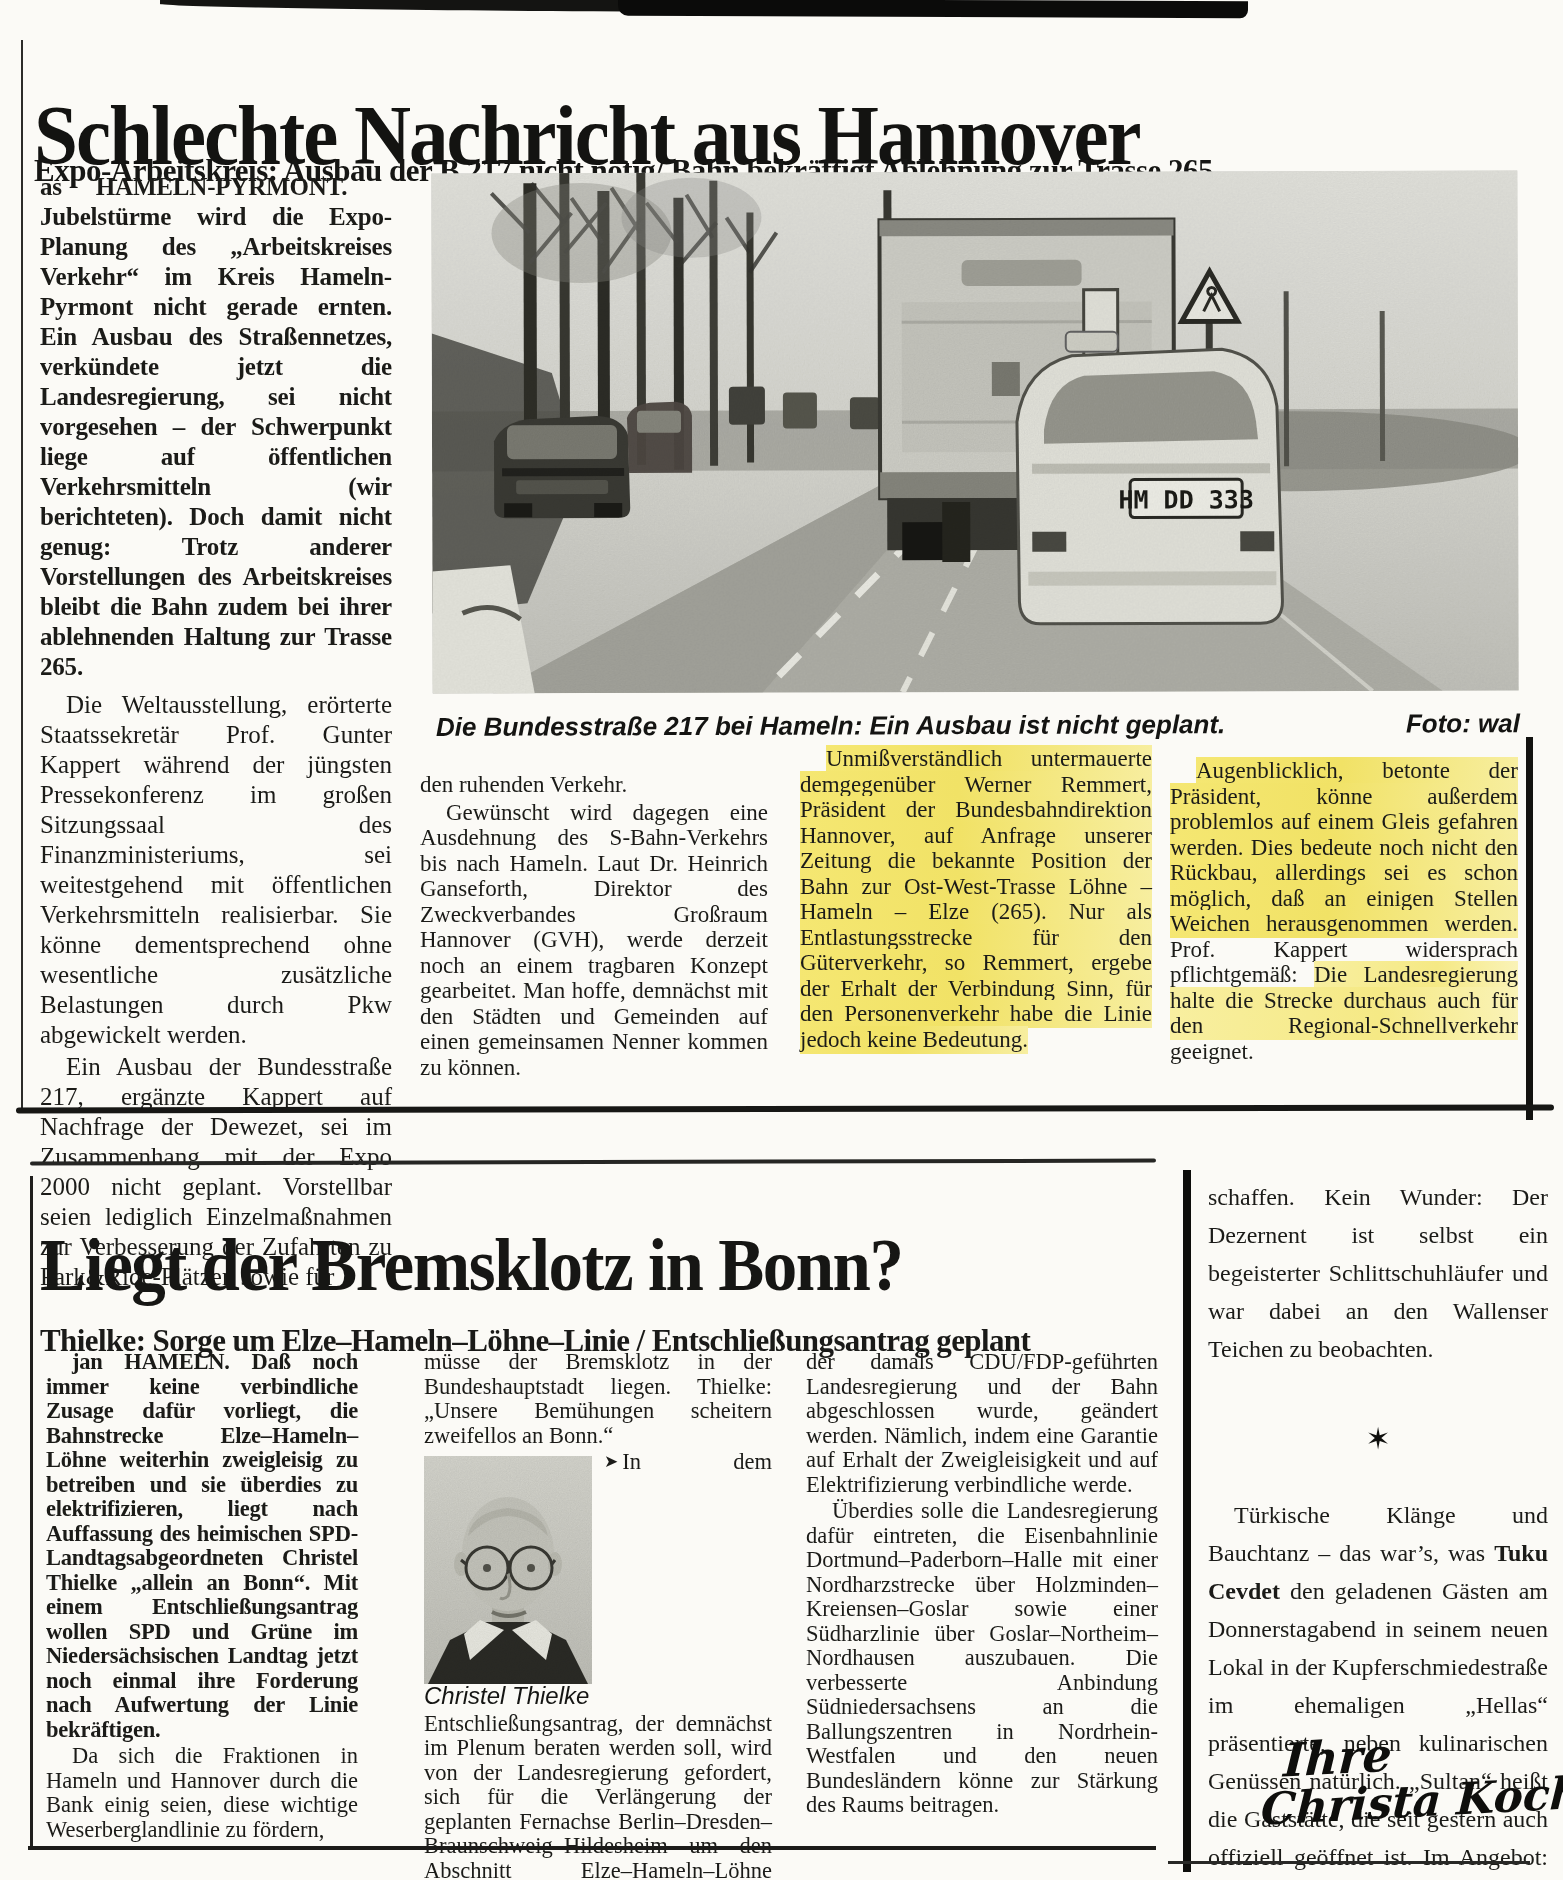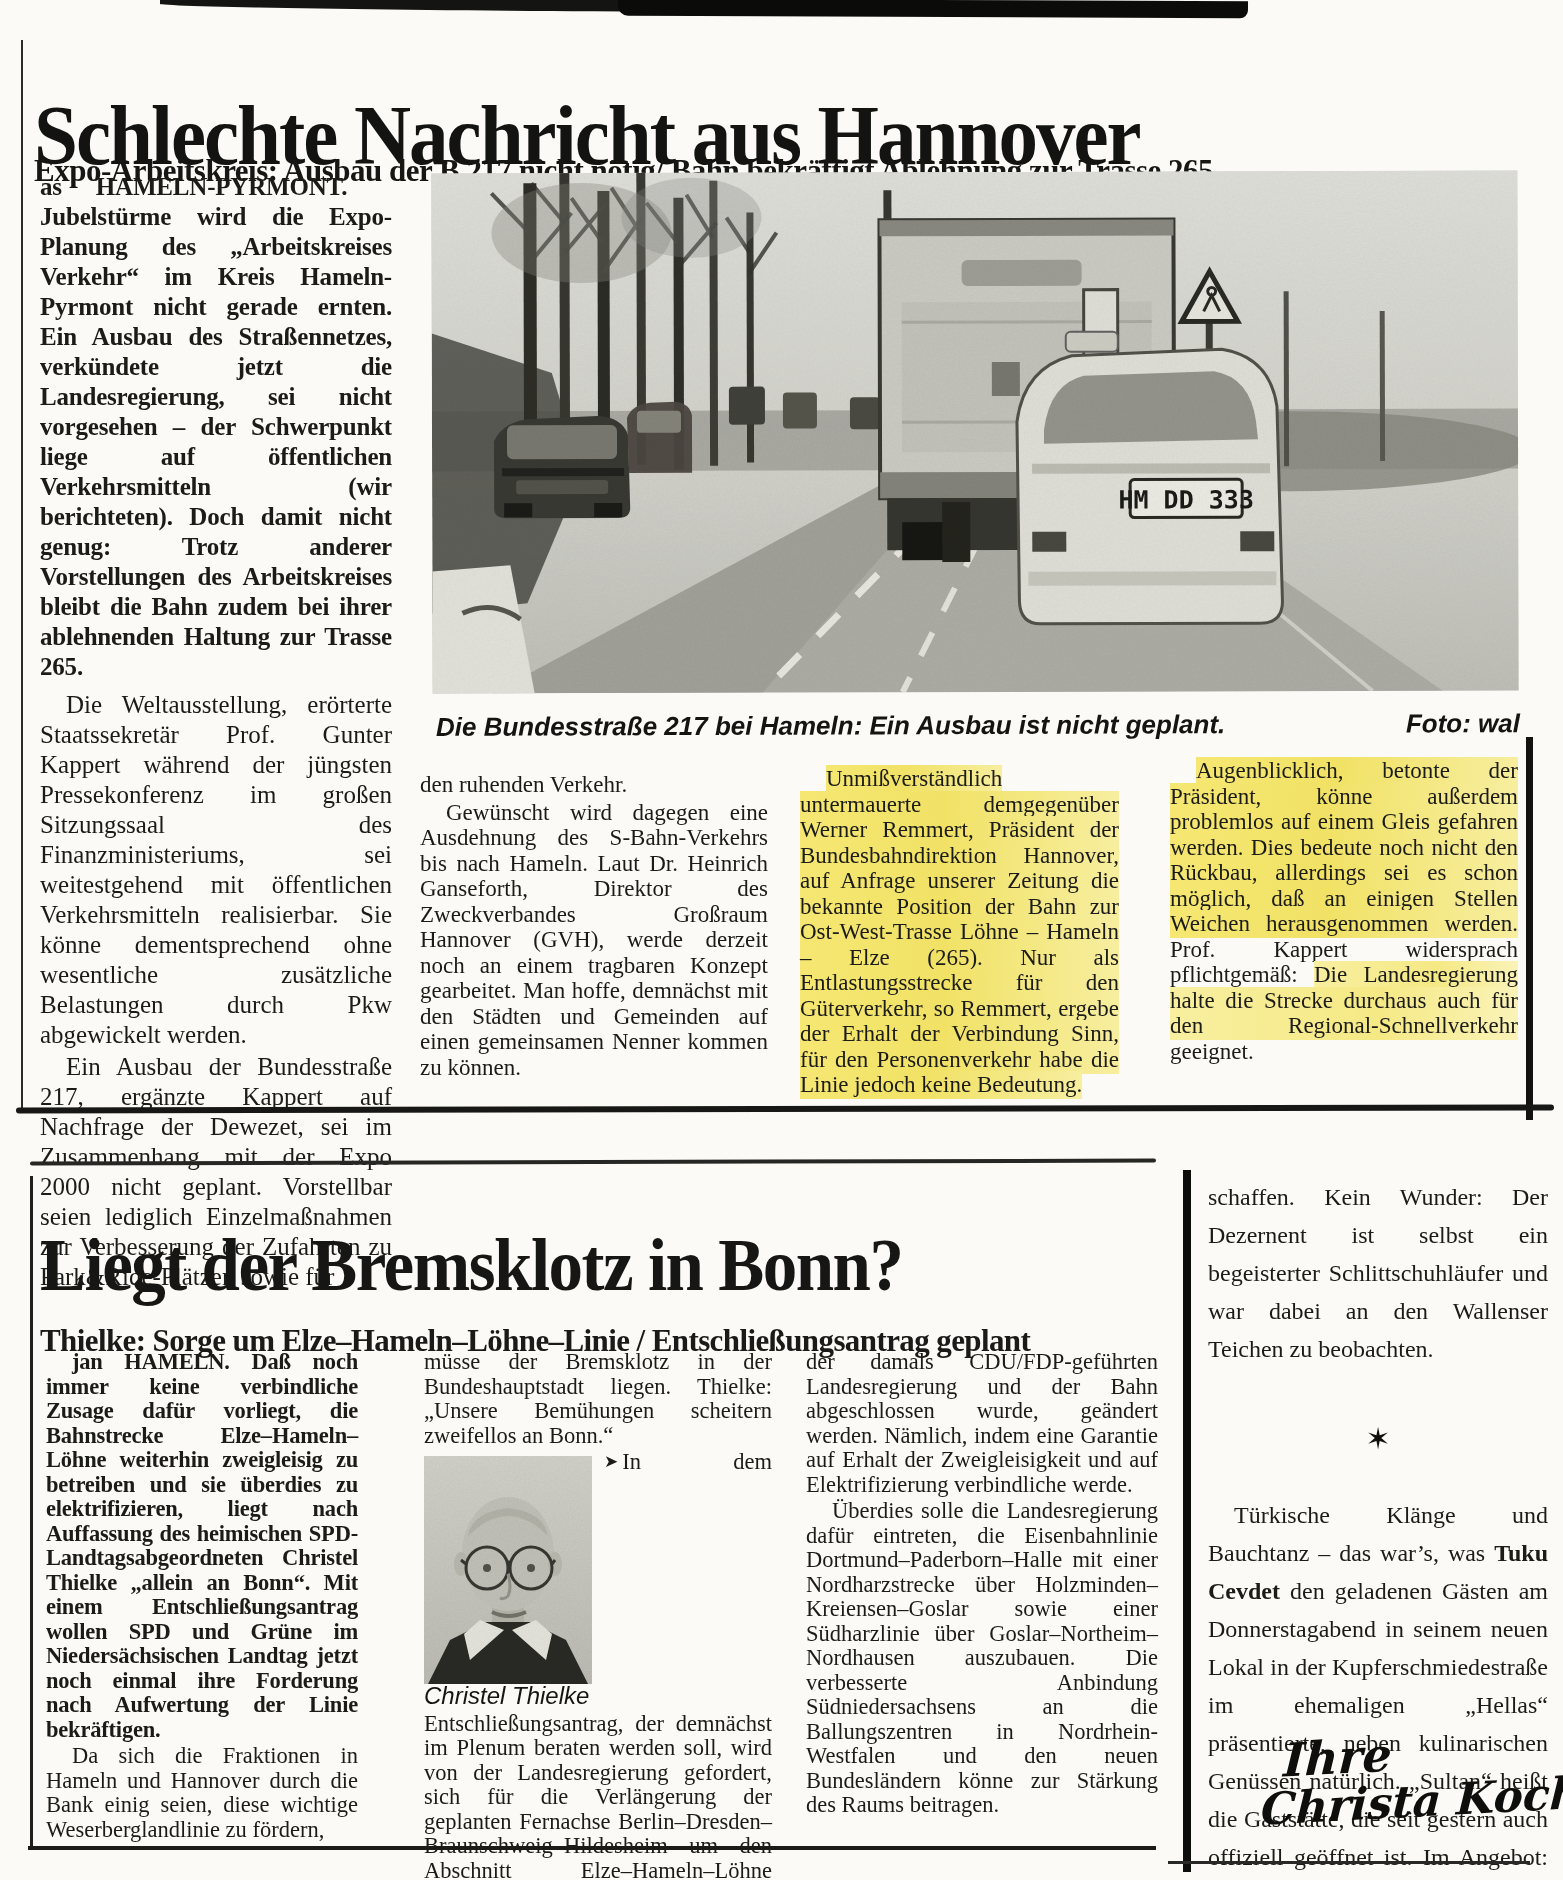--- a/index.html
+++ b/index.html
@@ -43,21 +43,21 @@
     transform:scaleY(1.03);transform-origin:left top;
   }
   
   .col p{margin:0;text-align:justify;}
   .col p + p{margin-top:2px;}
   .ind{text-indent:26px;}
   .a1c1{left:40px;top:172px;width:352px;font-size:25px;line-height:30px;}
   .a1c1 .lead{font-weight:700;letter-spacing:-.2px;}
   .a1body{font-size:23px;line-height:25.5px;}
   .a1c2{left:420px;top:772px;width:348px;}
-  .a1c3{left:800px;top:766px;width:319px;}
+  .a1c3{left:800px;top:746px;width:352px;}
   .a1c4{left:1170px;top:758px;width:348px;}
   .byline{font-weight:700;}
   .dateline{font-weight:700;}
   .gap{display:inline-block;width:34px;}
   
   .hl{
     background:linear-gradient(97deg,#f5e772 0%,#f1e express 0,#f1e266 45%,#f7eea0 100%);
     background:linear-gradient(97deg,#f5e772 0%,#f1e266 45%,#f7eea0 100%);
     box-decoration-break:clone;-webkit-box-decoration-break:clone;
     padding:1px 0 2px;

